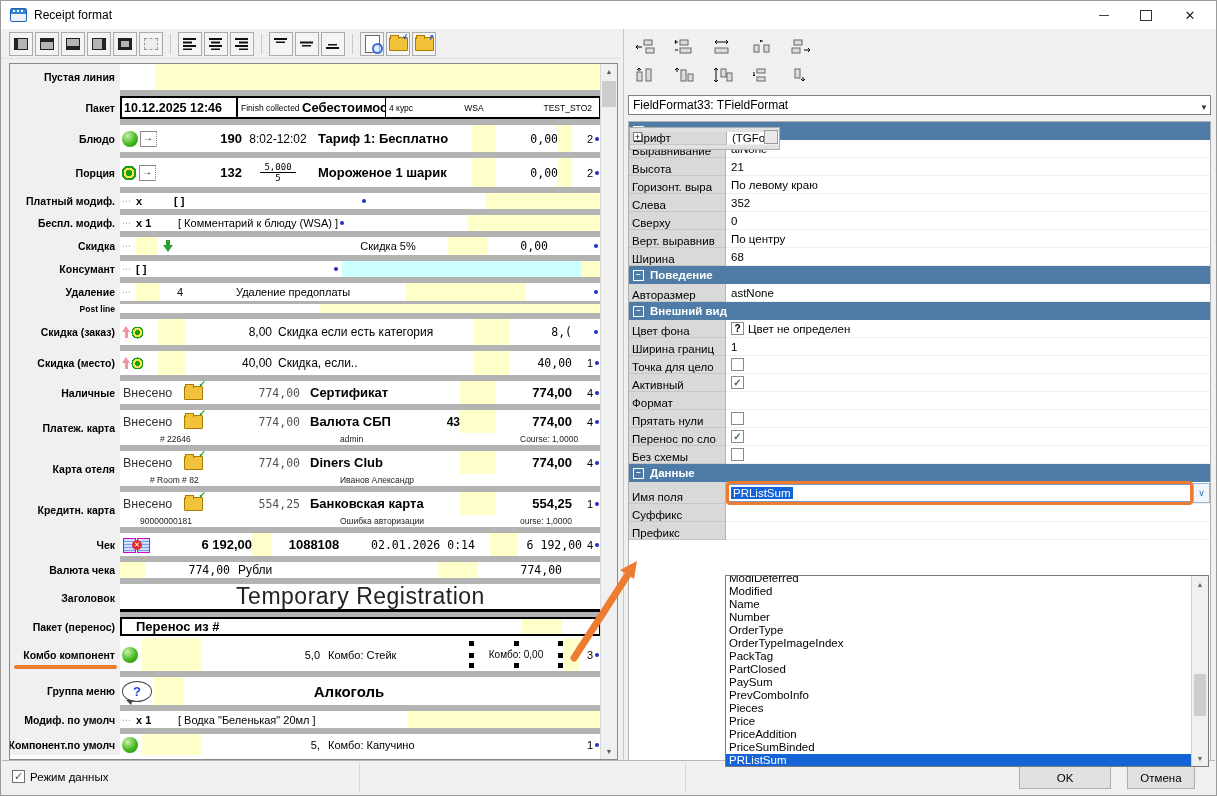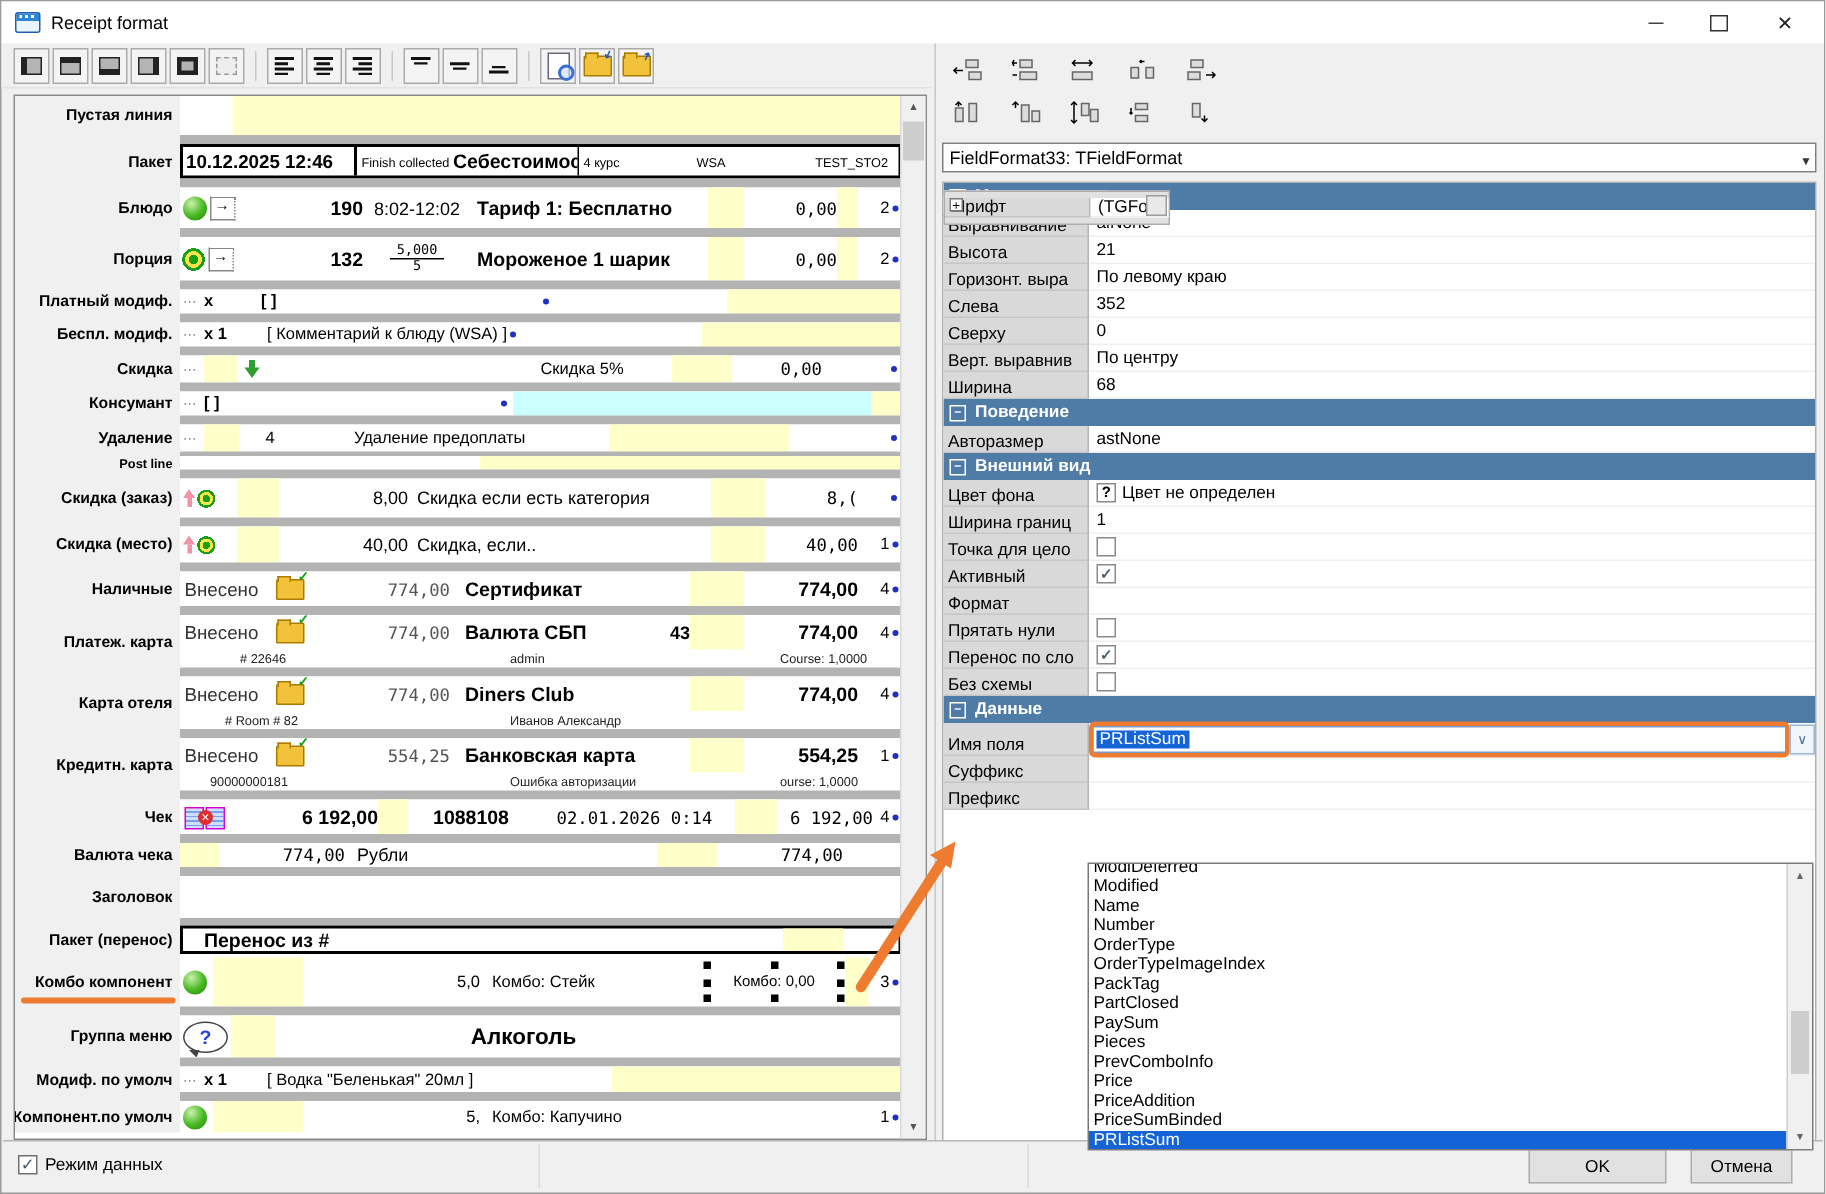--- a/index.html
+++ b/index.html
@@ -691,20 +691,23 @@
       </div>
       <div class="band sep">
           <div class="rlabel"></div>
           <div class="rcont"></div>
         </div>
 
       <div class="band" style="height:28px">
         <div class="rlabel">
             <span>Заголовок</span>
           </div>
+        <div class="rcont" style="border-bottom:3px solid #000">
+          <div class="cell c" style="width:481px;font-size:23px;color:#222;letter-spacing:0.5px">Temporary Registration</div>
+        </div>
       </div>
       <div class="band" style="height:5px">
           <div class="rlabel"></div>
           <div class="rcont" style="background:#b3b3b3"></div>
         </div>
 
       <div class="band" style="height:19px">
         <div class="rlabel">
             <span>Пакет (перенос)</span>
           </div>
@@ -1167,22 +1170,22 @@
       <div class="ditems">
         <div class="ditem"><span>ModiDeferred</span></div>
           <div class="ditem"><span>Modified</span></div>
           <div class="ditem"><span>Name</span></div>
           <div class="ditem"><span>Number</span></div>
           <div class="ditem"><span>OrderType</span></div>
           <div class="ditem"><span>OrderTypeImageIndex</span></div>
           <div class="ditem"><span>PackTag</span></div>
           <div class="ditem"><span>PartClosed</span></div>
           <div class="ditem"><span>PaySum</span></div>
+          <div class="ditem"><span>PrevComboInfo</span></div>
           <div class="ditem"><span>Pieces</span></div>
-          <div class="ditem"><span>PrevComboInfo</span></div>
           <div class="ditem"><span>Price</span></div>
           <div class="ditem"><span>PriceAddition</span></div>
           <div class="ditem"><span>PriceSumBinded</span></div>
           <div class="ditem selected"><span>PRListSum</span></div>
       </div>
       <div class="dscroll">
         <span class="dsup">▲</span>
         <span class="dthumb"></span>
         <span class="dsdn">▼</span>
       </div>

